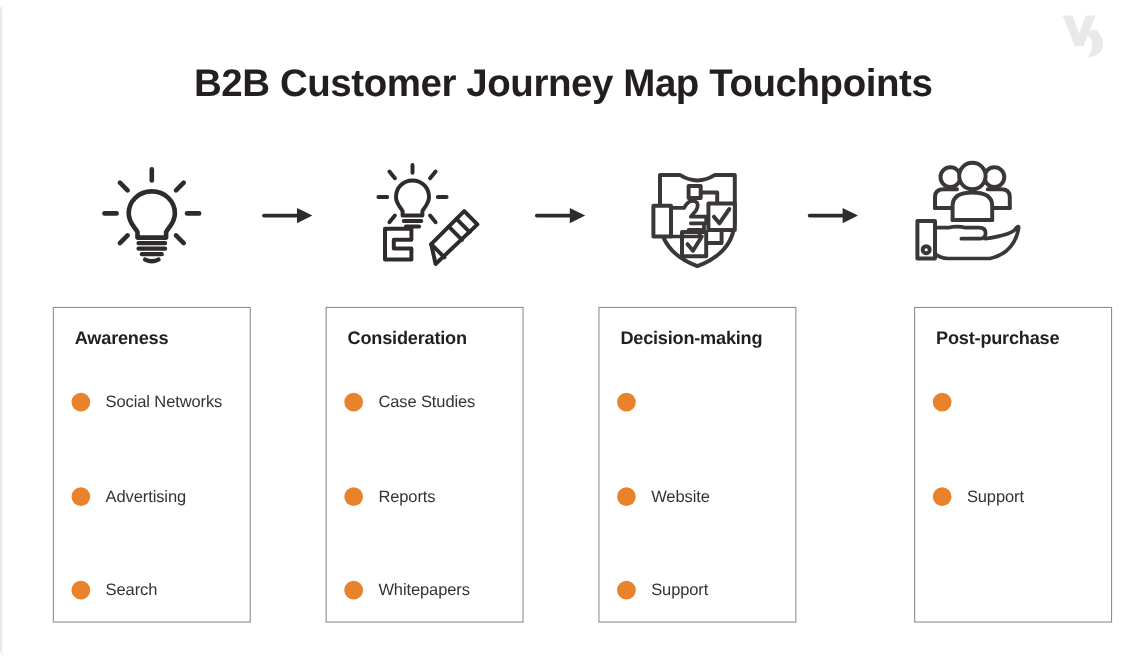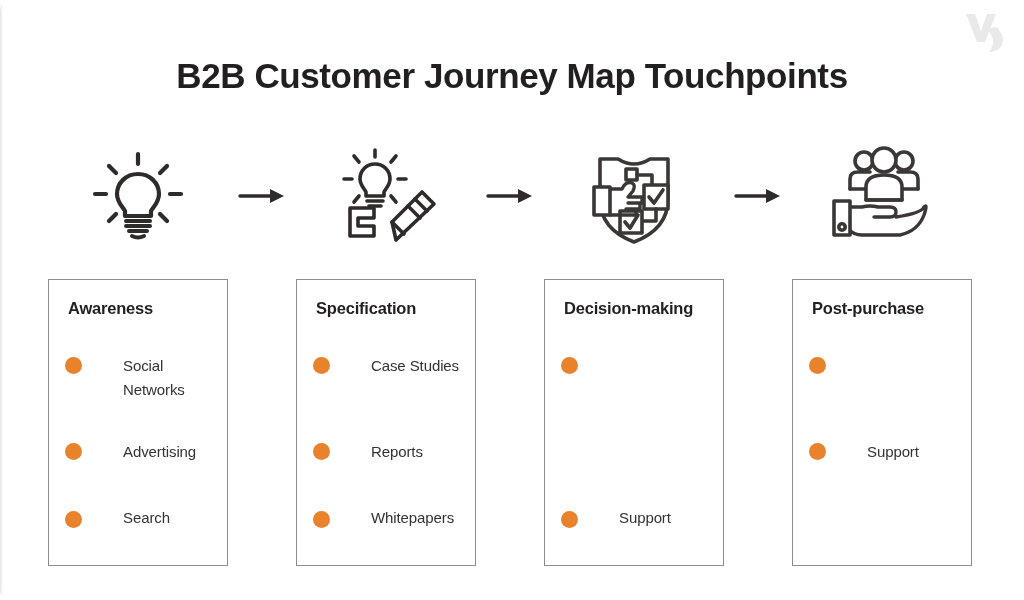--- a/index.html
+++ b/index.html
@@ -98,21 +98,21 @@
   .card {
     flex: 0 0 180px;
     height: 287px;
     border: 1.5px solid #8e8e8e;
     box-sizing: border-box;
     background: #ffffff;
     position: relative;
     margin-right: 68px;
     padding-left: 47px;
   }
-  .card:last-child { margin-right: 0; }
+  .card:last-child { margin-right: 0; margin-left: 39px; }
 
   .card-title {
     position: absolute;
     left: 19px;
     top: 19px;
     font-size: 16.5px;
     font-weight: bold;
     color: #231f20;
     letter-spacing: -0.2px;
     white-space: nowrap;
@@ -124,25 +124,24 @@
     right: 8px;
     top: 66px;
     bottom: 22px;
   }
   .item {
     position: absolute;
     left: 0;
     right: 0;
     display: flex;
     align-items: flex-start;
-    gap: 27px;
   }
   .item.r0 { top: 8px; }
   .item.r1 { top: 94px; }
-  .item.r2 { top: 160px; align-items: center; }
+  .item.r2 { top: 179px; }
 
   .dot {
     flex: 0 0 auto;
     width: 17px;
     height: 17px;
     border-radius: 50%;
     background: #e8822b;
     margin-top: 3px;
   }
   .item-label {
@@ -276,21 +275,21 @@
           <span class="item-label">Advertising</span>
         </div>
         <div class="item r2">
           <span class="dot"></span>
           <span class="item-label">Search</span>
         </div>
       </div>
     </div>
 
     <div class="card">
-      <div class="card-title">Specification</div>
+      <div class="card-title">Consideration</div>
       <div class="items">
         <div class="item r0">
           <span class="dot"></span>
           <span class="item-label">Case Studies</span>
         </div>
         <div class="item r2">
           <span class="dot"></span>
           <span class="item-label">Whitepapers</span>
         </div>
         <div class="item r1">
@@ -299,20 +298,24 @@
         </div>
       </div>
     </div>
 
     <div class="card">
       <div class="card-title">Decision-making</div>
       <div class="items">
         <div class="item r0">
           <span class="dot"></span>
         </div>
+        <div class="item r1">
+          <span class="dot"></span>
+          <span class="item-label">Website</span>
+        </div>
         <div class="item r2">
           <span class="dot"></span>
           <span class="item-label">Support</span>
         </div>
       </div>
     </div>
 
     <div class="card">
       <div class="card-title">Post-purchase</div>
       <div class="items">

